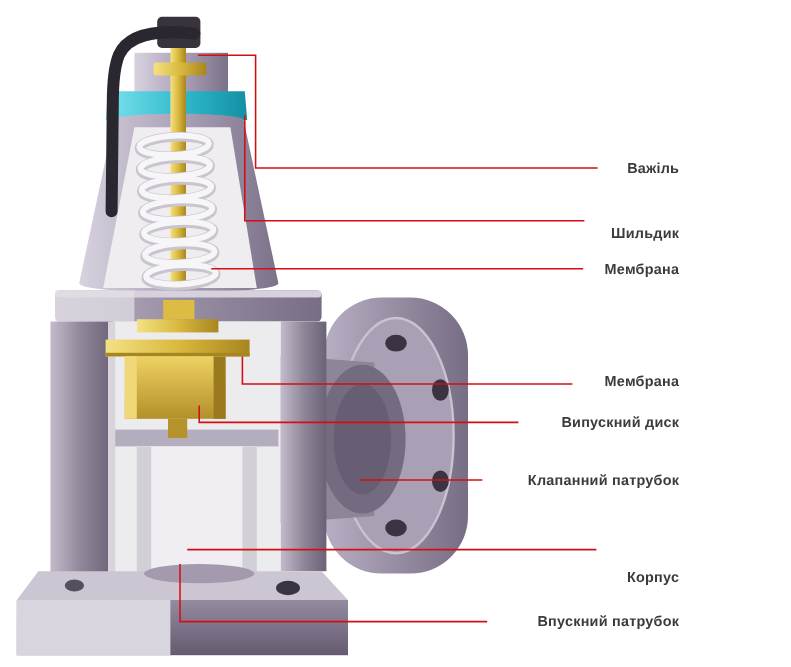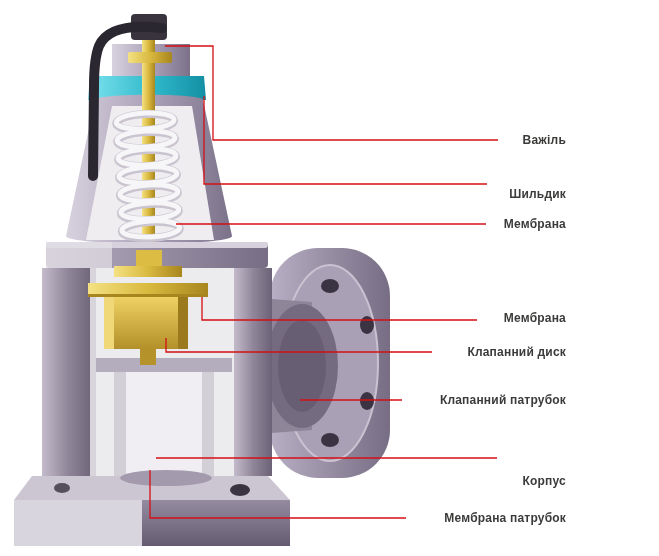--- a/index.html
+++ b/index.html
@@ -168,18 +168,18 @@
       <polyline class="leader" points="402,400 300,400" stroke="#d40f14"></polyline>
       <polyline class="leader" points="497,458 156,458" stroke="#d40f14"></polyline>
       <polyline class="leader" points="406,518 150,518 150,470" stroke="#d40f14"></polyline>
     </g>
   </svg>
 
   <div class="label" style="top:131px">Важіль</div>
   <div class="label" style="top:185px">Шильдик</div>
   <div class="label" style="top:215px">Мембрана</div>
   <div class="label" style="top:309px">Мембрана</div>
-  <div class="label" style="top:343px">Клапанний диск</div>
+  <div class="label" style="top:343px">Випускний диск</div>
   <div class="label" style="top:391px">Клапанний патрубок</div>
   <div class="label" style="top:472px">Корпус</div>
-  <div class="label" style="top:509px">Мембрана патрубок</div>
+  <div class="label" style="top:509px">Впускний патрубок</div>
 
 </div>
 
 </body></html>

